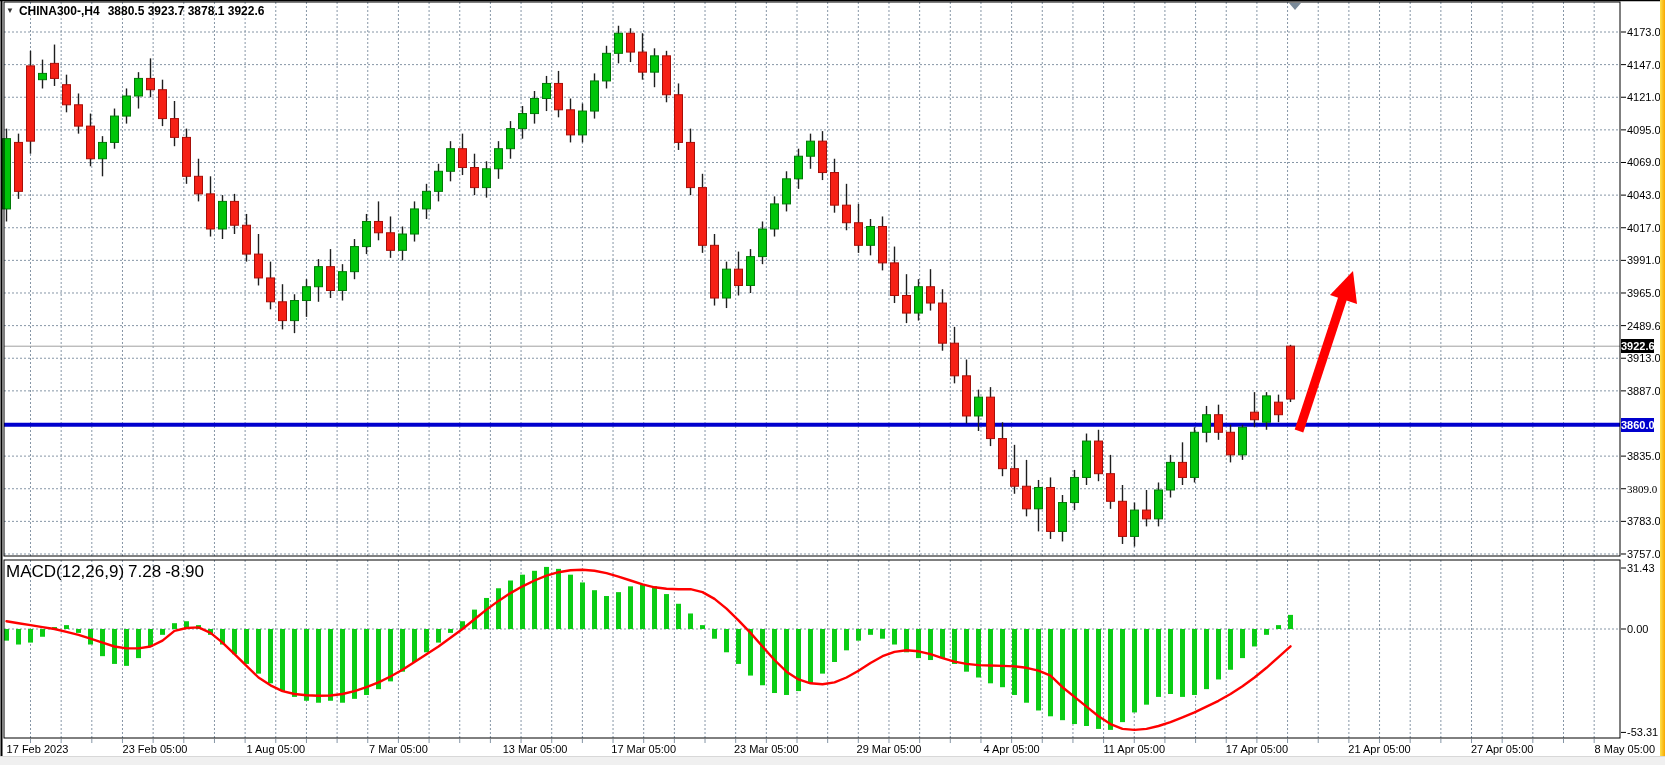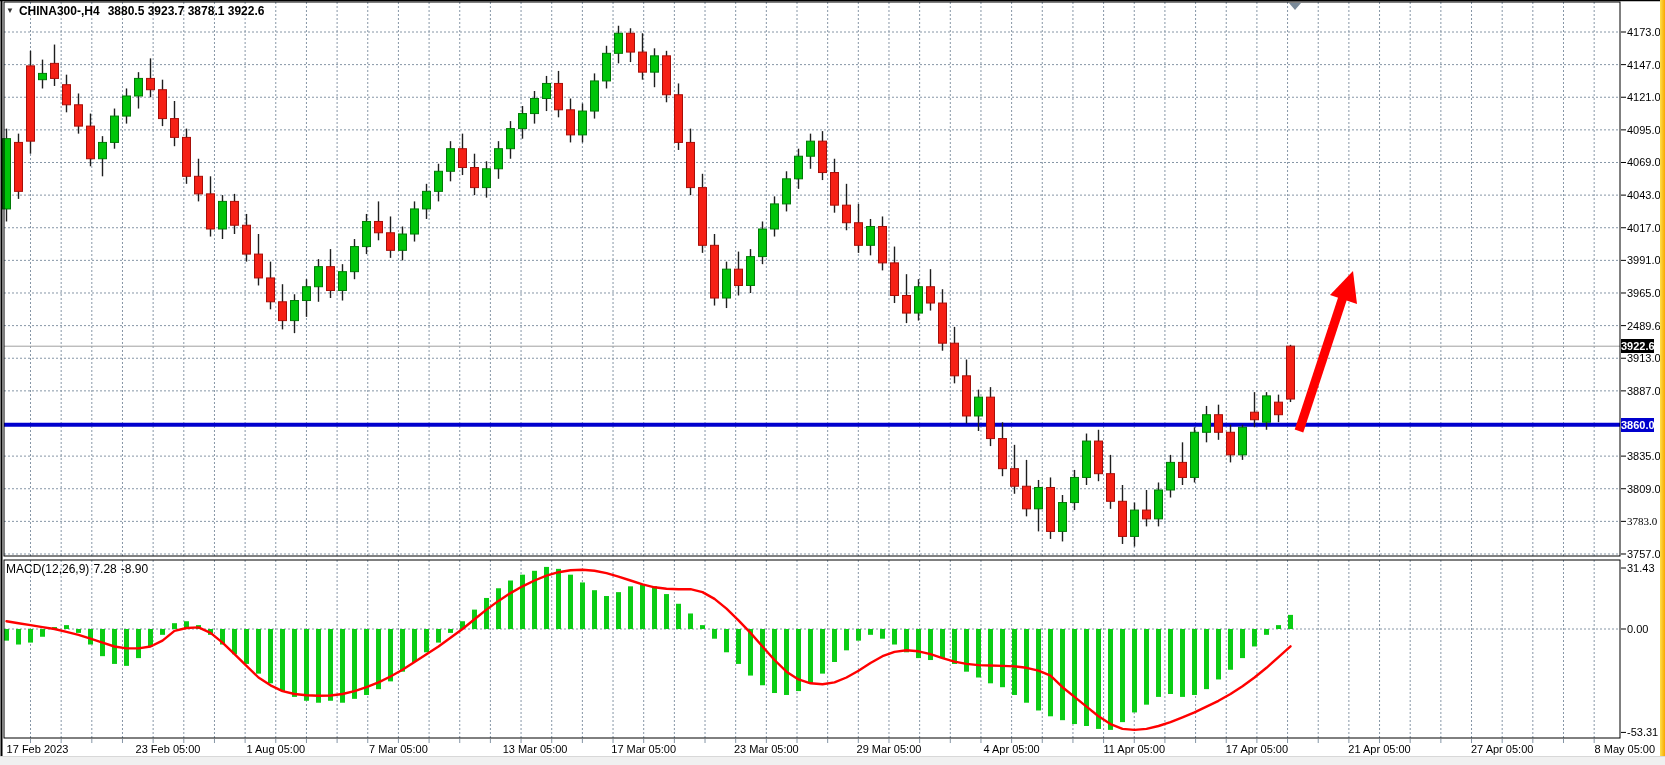--- a/index.html
+++ b/index.html
@@ -6,21 +6,21 @@
   #win{position:relative;width:1665px;height:765px;background:#14b8a6;overflow:hidden;
        font-family:"Liberation Sans",sans-serif;}
   #chart-svg{position:absolute;left:0;top:0;}
   .lbl{position:absolute;font-size:11px;color:#000;line-height:14px;white-space:nowrap;}
   .time-lbl{transform:translateX(-50%);}
   .badge{position:absolute;left:1621px;width:33px;height:14px;color:#fff;font-size:11px;
          line-height:14px;text-align:center;font-weight:600;}
   #title-bar{position:absolute;left:6px;top:4px;font-size:12px;font-weight:700;color:#000;}
   #title-bar .tri{font-size:8px;color:#333;margin-right:5px;vertical-align:2px;}
   #title-bar .ohlc{font-weight:600;margin-left:8px;}
-  #macd-label{position:absolute;left:6px;top:562px;font-size:12px;color:#000;}
+  #macd-label{position:absolute;left:6px;top:562px;font-size:17px;color:#000;}
   #macd-label span{margin-right:4px;}
   #right-strip{position:absolute;right:0;top:0;width:5px;height:756px;
                background:linear-gradient(90deg,#FFE14D,#F7A800);}
   #bottom-strip{position:absolute;left:0;top:756px;width:1665px;height:9px;
                 background:#F0F0F0;border-top:1px solid #D8D8D8;box-sizing:border-box;}
 </style>
 </head>
 <body>
 
 <div id="win">
@@ -580,32 +580,32 @@
       <div class="lbl" style="left: 1627px; top: 122.874px;">4095.0</div>
       <div class="lbl" style="left: 1627px; top: 155.499px;">4069.0</div>
       <div class="lbl" style="left: 1627px; top: 188.124px;">4043.0</div>
       <div class="lbl" style="left: 1627px; top: 220.749px;">4017.0</div>
       <div class="lbl" style="left: 1627px; top: 253.374px;">3991.0</div>
       <div class="lbl" style="left: 1627px; top: 285.998px;">3965.0</div>
       <div class="lbl" style="left: 1627px; top: 318.623px;">2489.6</div>
       <div class="lbl" style="left: 1627px; top: 351.248px;">3913.0</div>
       <div class="lbl" style="left: 1627px; top: 383.873px;">3887.0</div>
       <div class="lbl" style="left: 1627px; top: 449.122px;">3835.0</div>
-      <div class="lbl" style="left: 1627px; top: 481.747px;">3809.0</div>
-      <div class="lbl" style="left: 1627px; top: 514.372px; font-family: Liberation Serif, serif;">3783.0</div>
+      <div class="lbl" style="left: 1627px; top: 481.747px; font-family: Liberation Serif, serif;">3809.0</div>
+      <div class="lbl" style="left: 1627px; top: 514.372px;">3783.0</div>
       <div class="lbl" style="left: 1627px; top: 546.997px;">3757.0</div>
     </div>
   <div id="macd-scale">
       <div class="lbl" style="left: 1627px; top: 561.026px;">31.43</div>
       <div class="lbl" style="left: 1627px; top: 622px;">0.00</div>
       <div class="lbl" style="left: 1627px; top: 725.421px;">-53.31</div>
     </div>
   <div id="time-scale">
       <div class="lbl time-lbl" style="left: 30.5px; top: 742px; padding-left: 14px;">17 Feb 2023</div>
-      <div class="lbl time-lbl" style="left: 168px; top: 742px; text-align: center;">23 Feb 05:00</div>
+      <div class="lbl time-lbl" style="left: 155px; top: 742px; text-align: center;">23 Feb 05:00</div>
       <div class="lbl time-lbl" style="left: 275.78px; top: 742px;">1 Aug 05:00</div>
       <div class="lbl time-lbl" style="left: 398.42px; top: 742px;">7 Mar 05:00</div>
       <div class="lbl time-lbl" style="left: 521.06px; top: 742px; margin-left: 14px;">13 Mar 05:00</div>
       <div class="lbl time-lbl" style="left: 643.7px; top: 742px;">17 Mar 05:00</div>
       <div class="lbl time-lbl" style="left: 766.34px; top: 742px;">23 Mar 05:00</div>
       <div class="lbl time-lbl" style="left: 888.98px; top: 742px;">29 Mar 05:00</div>
       <div class="lbl time-lbl" style="left: 1011.62px; top: 742px;">4 Apr 05:00</div>
       <div class="lbl time-lbl" style="left: 1134.26px; top: 742px;">11 Apr 05:00</div>
       <div class="lbl time-lbl" style="left: 1256.9px; top: 742px;">17 Apr 05:00</div>
       <div class="lbl time-lbl" style="left: 1379.54px; top: 742px;">21 Apr 05:00</div>

